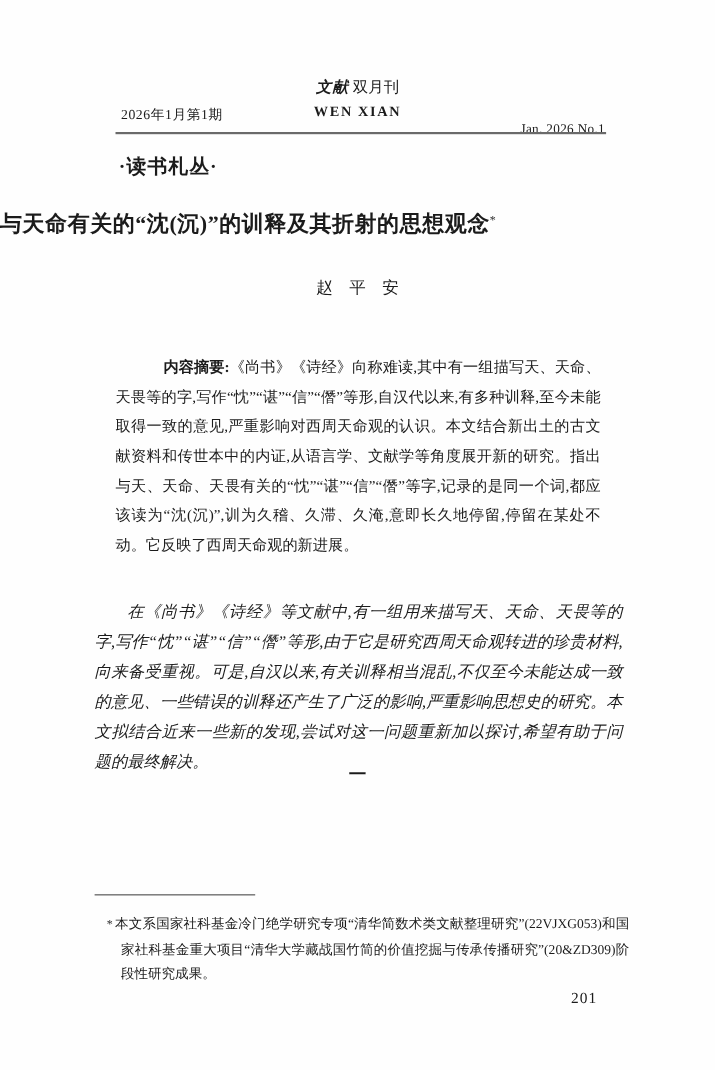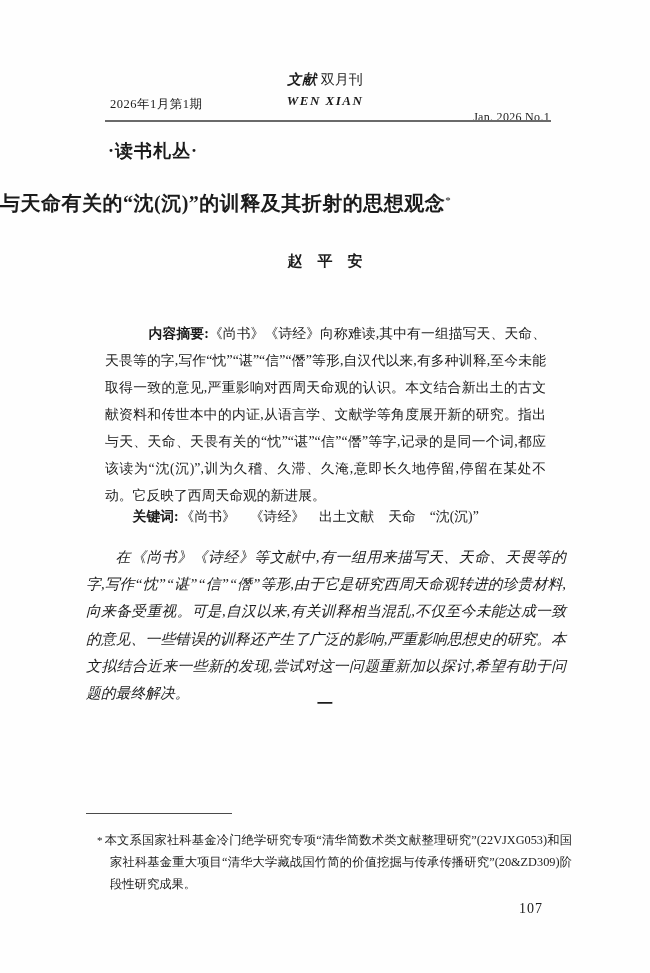--- a/index.html
+++ b/index.html
@@ -10,29 +10,29 @@
     color:#1b1b1b;
     font-family:"Liberation Serif","DejaVu Serif",serif;
     overflow:hidden;
   }
   
   .issue-cn{position:absolute;top:96px;left:110px;font-size:12.5px;letter-spacing:.5px;}
   .journal-cn{position:absolute;top:71px;left:0;width:100%;text-align:center;font-size:14px;}
   .journal-logo{font-style:italic;font-weight:700;letter-spacing:1px;font-family:Liberation Serif, serif;}
   .journal-type{margin-left:0;}
   .journal-en{position:absolute;top:93px;left:0;width:100%;text-align:center;
-              font-size:13px;font-weight:700;letter-spacing:1.5px;font-style:italic;}
+              font-size:13px;font-weight:700;letter-spacing:1.5px;}
   .issue-en{position:absolute;top:96px;right:100px;font-size:12px;letter-spacing:.3px;margin-top:14px;}
   .header-rule{position:absolute;top:120px;left:105px;width:446px;height:1.5px;background:#6a6a6a;}
   
   .column-label{position:absolute;top:139px;left:108px;font-size:18px;font-weight:700;letter-spacing:1px;}
   .article-title{position:absolute;top:177px;left:0;width:100%;text-align:left;
                  font-size:20px;font-weight:700;letter-spacing:.5px;}
   .article-title sup{font-size:11px;font-weight:400;vertical-align:6px;}
-  .author{position:absolute;top:252px;left:0;width:100%;text-align:center;font-size:15px;font-weight:bold;}
+  .author{position:absolute;top:252px;left:0;width:100%;text-align:center;font-size:15px;}
   
   .abstract{position:absolute;top:306px;left:105px;width:441px;
             font-size:13.8px;line-height:27px;text-align:justify;text-indent:2em;}
   .abstract .label{font-weight:700;padding-left:16px;}
   .keywords{position:absolute;top:489px;left:105px;width:460px;
             font-size:13.8px;line-height:27px;text-indent:2em;white-space:nowrap;}
   .keywords .label{font-weight:700;margin-right:2px;}
   .keywords .keyword{margin-right:14px;}
   .keywords .keyword:last-child{margin-right:0;}
   
@@ -66,23 +66,22 @@
   <div class="issue-en">Jan.  2026 No.1</div>
   <div class="header-rule"></div>
 
   <div class="column-label">·读书札丛·</div>
 
   <h1 class="article-title"><span>与天命有关的“沈(沉)”的训释及其折射的思想观念</span><sup>*</sup></h1>
   <div class="author">赵　平　安</div>
 
   <p class="abstract"><span class="label">内容摘要:</span><span>《尚书》《诗经》向称难读,其中有一组描写天、天命、天畏等的字,写作“忱”“谌”“信”“僭”等形,自汉代以来,有多种训释,至今未能取得一致的意见,严重影响对西周天命观的认识。本文结合新出土的古文献资料和传世本中的内证,从语言学、文献学等角度展开新的研究。指出与天、天命、天畏有关的“忱”“谌”“信”“僭”等字,记录的是同一个词,都应该读为“沈(沉)”,训为久稽、久滞、久淹,意即长久地停留,停留在某处不动。它反映了西周天命观的新进展。</span></p>
 
-  <p class="keywords"><span class="label">关键词:</span><span class="keyword">《尚书》</span><span class="keyword">《诗经》</span><span class="keyword">出土文献</span><span class="keyword">天命</span><span class="keyword">“沈(沉)”</span></p>
 
   <p class="body-p p1">在《尚书》《诗经》等文献中,有一组用来描写天、天命、天畏等的字,写作“忱”“谌”“信”“僭”等形,由于它是研究西周天命观转进的珍贵材料,向来备受重视。可是,自汉以来,有关训释相当混乱,不仅至今未能达成一致的意见、一些错误的训释还产生了广泛的影响,严重影响思想史的研究。本文拟结合近来一些新的发现,尝试对这一问题重新加以探讨,希望有助于问题的最终解决。</p>
   <div class="section-marker">一</div>
 
   <div class="footnote-rule"></div>
   <p class="footnote"><span class="fn-marker">*</span><span>本文系国家社科基金冷门绝学研究专项“清华简数术类文献整理研究”(22VJXG053)和国家社科基金重大项目“清华大学藏战国竹简的价值挖掘与传承传播研究”(20&amp;ZD309)阶段性研究成果。</span></p>
 
-  <div class="page-number">107</div>
+  <div class="page-number">201</div>
 
 </div>
 
 </body></html>

